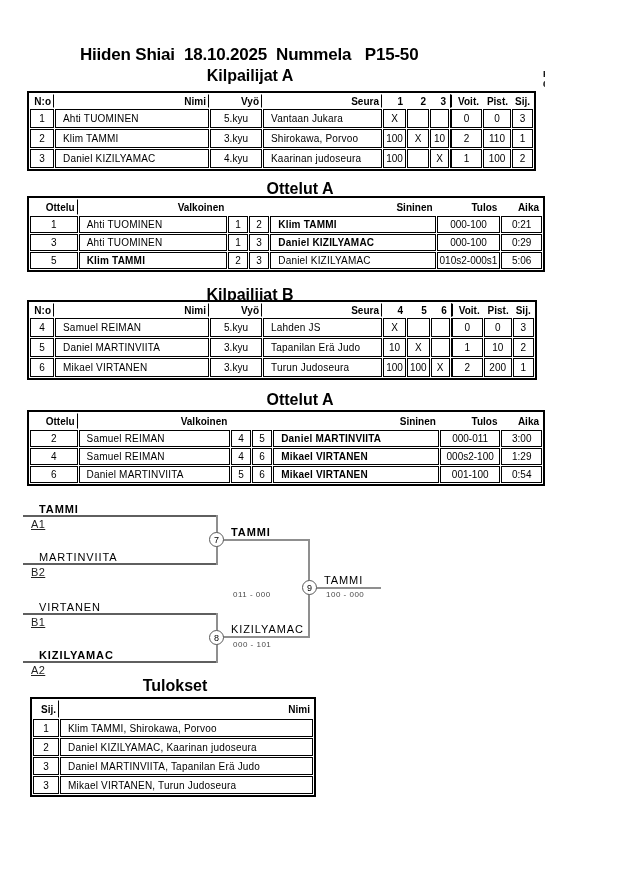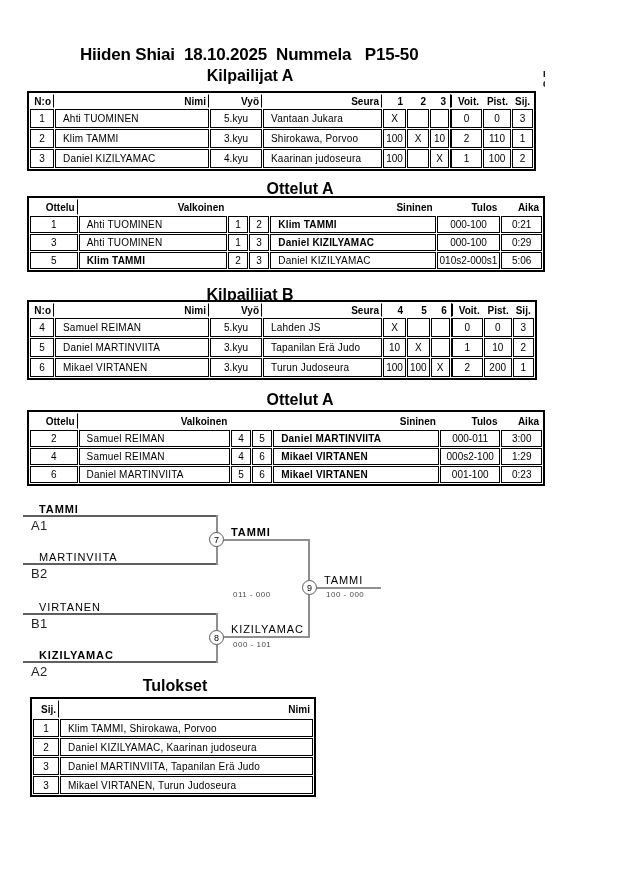--- a/index.html
+++ b/index.html
@@ -28,21 +28,21 @@
   #poolA th, #poolB th { height:12px; }
   #matchA td, #matchB td { height:15px; }
   #matchA th, #matchB th { height:14px;margin-left:47px; }
   #resultsT td { height:16px; }
   #resultsT th { height:16px; }
 
   
   #bracket { position:absolute; left:23px; top:500px; width:380px; height:180px; }
   .bk { position:absolute; }
   .slotname { font-size:11px; letter-spacing:0.9px; white-space:nowrap; }
-  .seed { font-size:13px; letter-spacing:0.4px; color:#222; }
+  .seed { font-size:11px; letter-spacing:0.4px; color:#222;text-decoration:underline; }
   .uline { height:2px; background:#5f5f5f; width:194px; left:0; }
   .conn  { background:#8f8f8f; }
   .score { font-size:8px; color:#4a4a4a; letter-spacing:0.5px; white-space:nowrap; }
   .mcircle { width:15px; height:15px; box-sizing:border-box; border:1.5px solid #5a5a5a;
              border-radius:50%; background:#fff; font-size:9px; display:flex;
              align-items:center; justify-content:center; z-index:2; }
 </style>
 </head>
 <body>
 
@@ -276,21 +276,21 @@
       <td>000s2-100</td>
       <td>1:29</td>
     </tr>
     <tr>
       <td>6</td>
       <td class="L">Daniel MARTINVIITA</td>
       <td>5</td>
       <td>6</td>
       <td class="L b">Mikael VIRTANEN</td>
       <td>001-100</td>
-      <td>0:23</td>
+      <td>0:54</td>
     </tr>
   </tbody>
     </table>
 
   <div id="bracket">
 
     <div class="bk slotname b" style="left:16px; top:3px;">TAMMI</div>
     <div class="bk uline" style="top:15px;"></div>
     <div class="bk seed" style="left:8px; top:18px;">A1</div>
 

